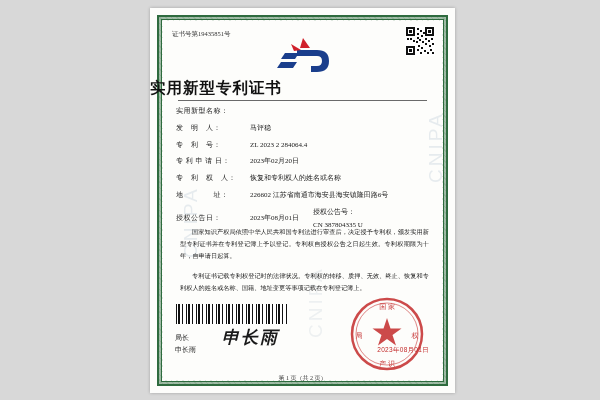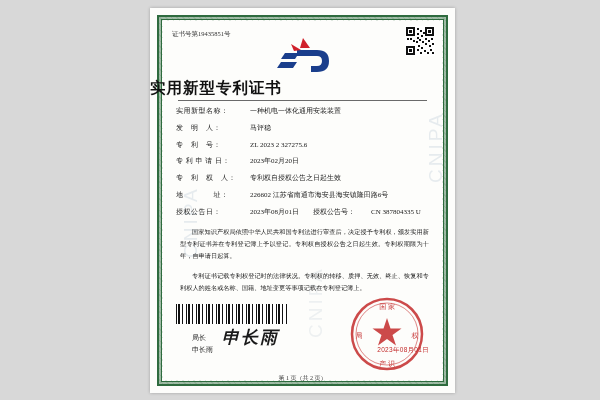--- a/index.html
+++ b/index.html
@@ -81,21 +81,21 @@
     font-size:7px;color:#1a1a1a;line-height:1.9;
   }
   .frow{display:flex;align-items:flex-start;margin-bottom:3.5px;}
   .flabel{
     width:74px;flex:none;
     letter-spacing:0.5px;
   }
   .fval{flex:1;}
   .split{display:flex;align-items:center;}
   .split .seg{display:flex;align-items:baseline;}
-  .split .seg2{margin-left:14px;}
+  .split .seg2{margin-left:14px;flex-direction:column;}
   .split .flabel2{width:58px;flex:none;}
   .body-text{
     position:absolute;left:30px;right:26px;top:218px;
     font-size:6.2px;color:#1a1a1a;line-height:1.95;
     text-align:justify;
   }
   .body-text p{margin:0 0 8px 0;text-indent:12px;}
   .barcode{
     position:absolute;left:26px;top:296px;width:112px;height:20px;
     background:
@@ -104,21 +104,21 @@
   .seal{
     position:absolute;right:30px;top:288px;width:76px;height:76px;
   }
   .seal-date{
     position:absolute;right:26px;top:338px;
     font-size:6.5px;color:#c32a2a;
     font-family:"Liberation Sans", sans-serif;
     letter-spacing:0.3px;
   }
   .sign-label{
-    position:absolute;left:42px;top:325px;
+    position:absolute;left:25px;top:325px;
     font-size:7px;color:#1a1a1a;line-height:1.7;
   }
   .sign-name{
     position:absolute;left:72px;top:318px;
     font-size:17px;color:#1a1a1a;
     font-family:"Liberation Serif", serif;
     font-style:italic;font-weight:bold;
     letter-spacing:2px;
   }
   .footer{
@@ -195,37 +195,36 @@
       <path d="M24 8 L34 14 L27 15 Z" fill="#d0202a"></path>
     </svg>
   </div>
 
   <div class="title">实用新型专利证书</div>
   <div class="title-rule"></div>
 
   <div class="fields">
     <div class="frow">
       <div class="flabel">实用新型名称：</div>
-      <div class="fval">一种机电一体化通用安装装置</div>
     </div>
     <div class="frow">
       <div class="flabel">发　明　人：</div>
       <div class="fval">马评稳</div>
     </div>
     <div class="frow">
       <div class="flabel">专　利　号：</div>
-      <div class="fval">ZL 2023 2 327275.6</div>
+      <div class="fval">ZL 2023 2 284064.4</div>
     </div>
     <div class="frow">
       <div class="flabel">专 利 申 请 日：</div>
       <div class="fval">2023年02月20日</div>
     </div>
     <div class="frow">
       <div class="flabel">专　利　权　人：</div>
-      <div class="fval">专利权自授权公告之日起生效</div>
+      <div class="fval">恢复和专利权人的姓名或名称</div>
     </div>
     <div class="frow">
       <div class="flabel">地　　　　址：</div>
       <div class="fval">226602 江苏省南通市海安县海安镇隆田路6号</div>
     </div>
     <div class="frow split">
       <div class="seg">
         <div class="flabel">授权公告日：</div>
         <div>2023年08月01日</div>
       </div>

